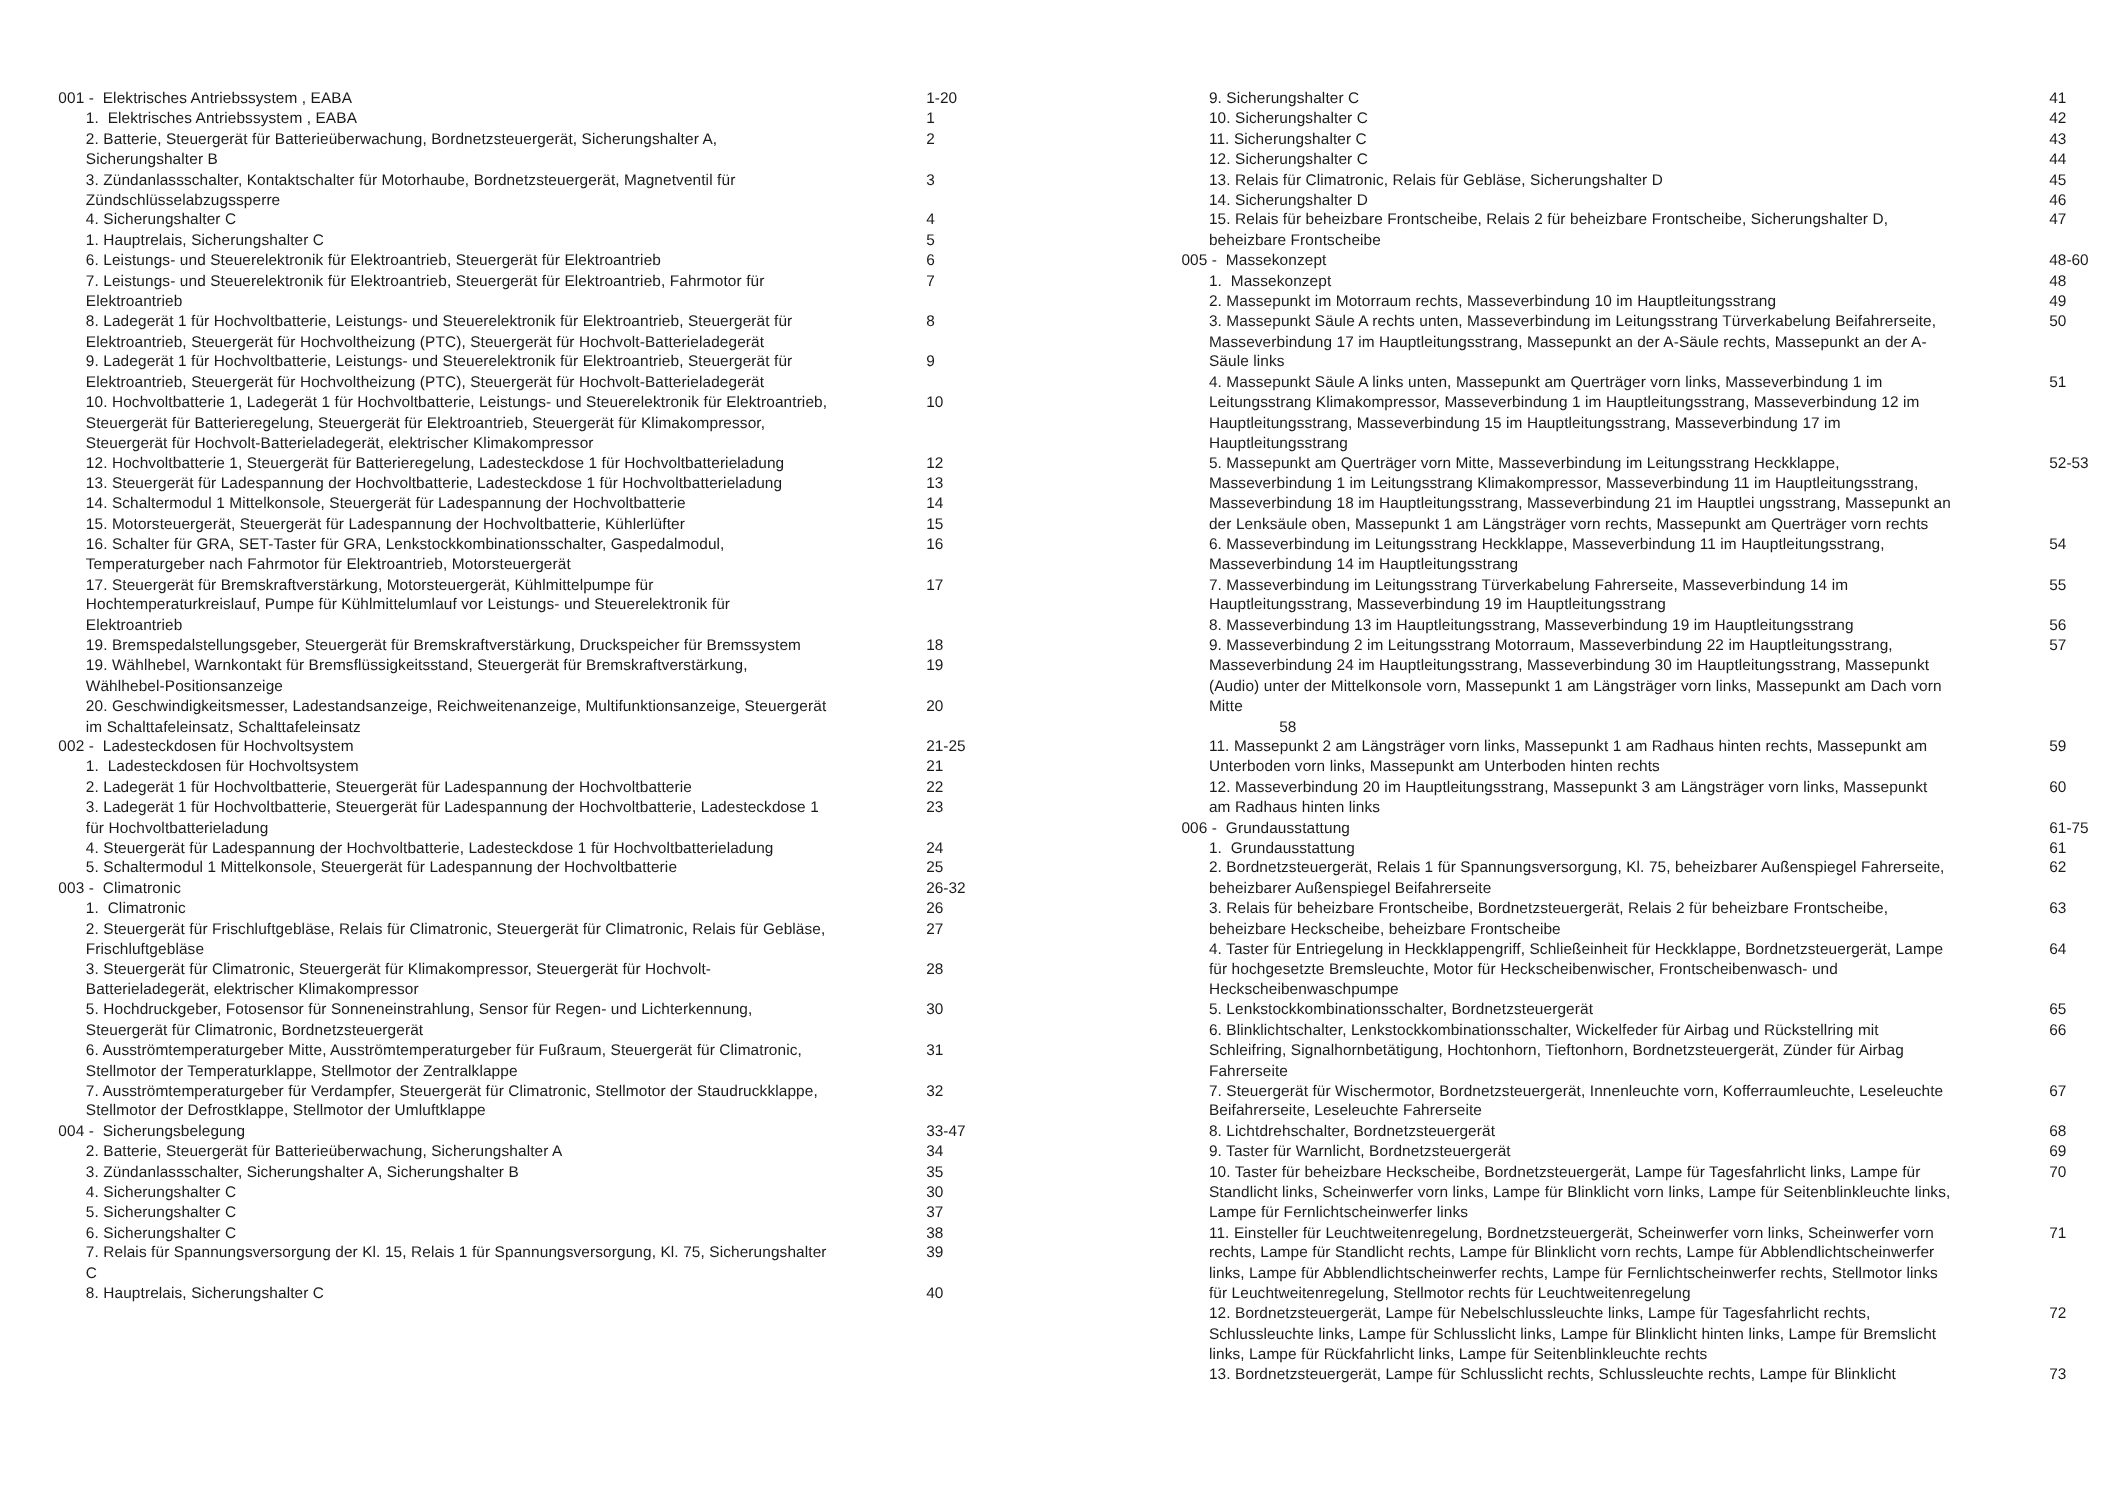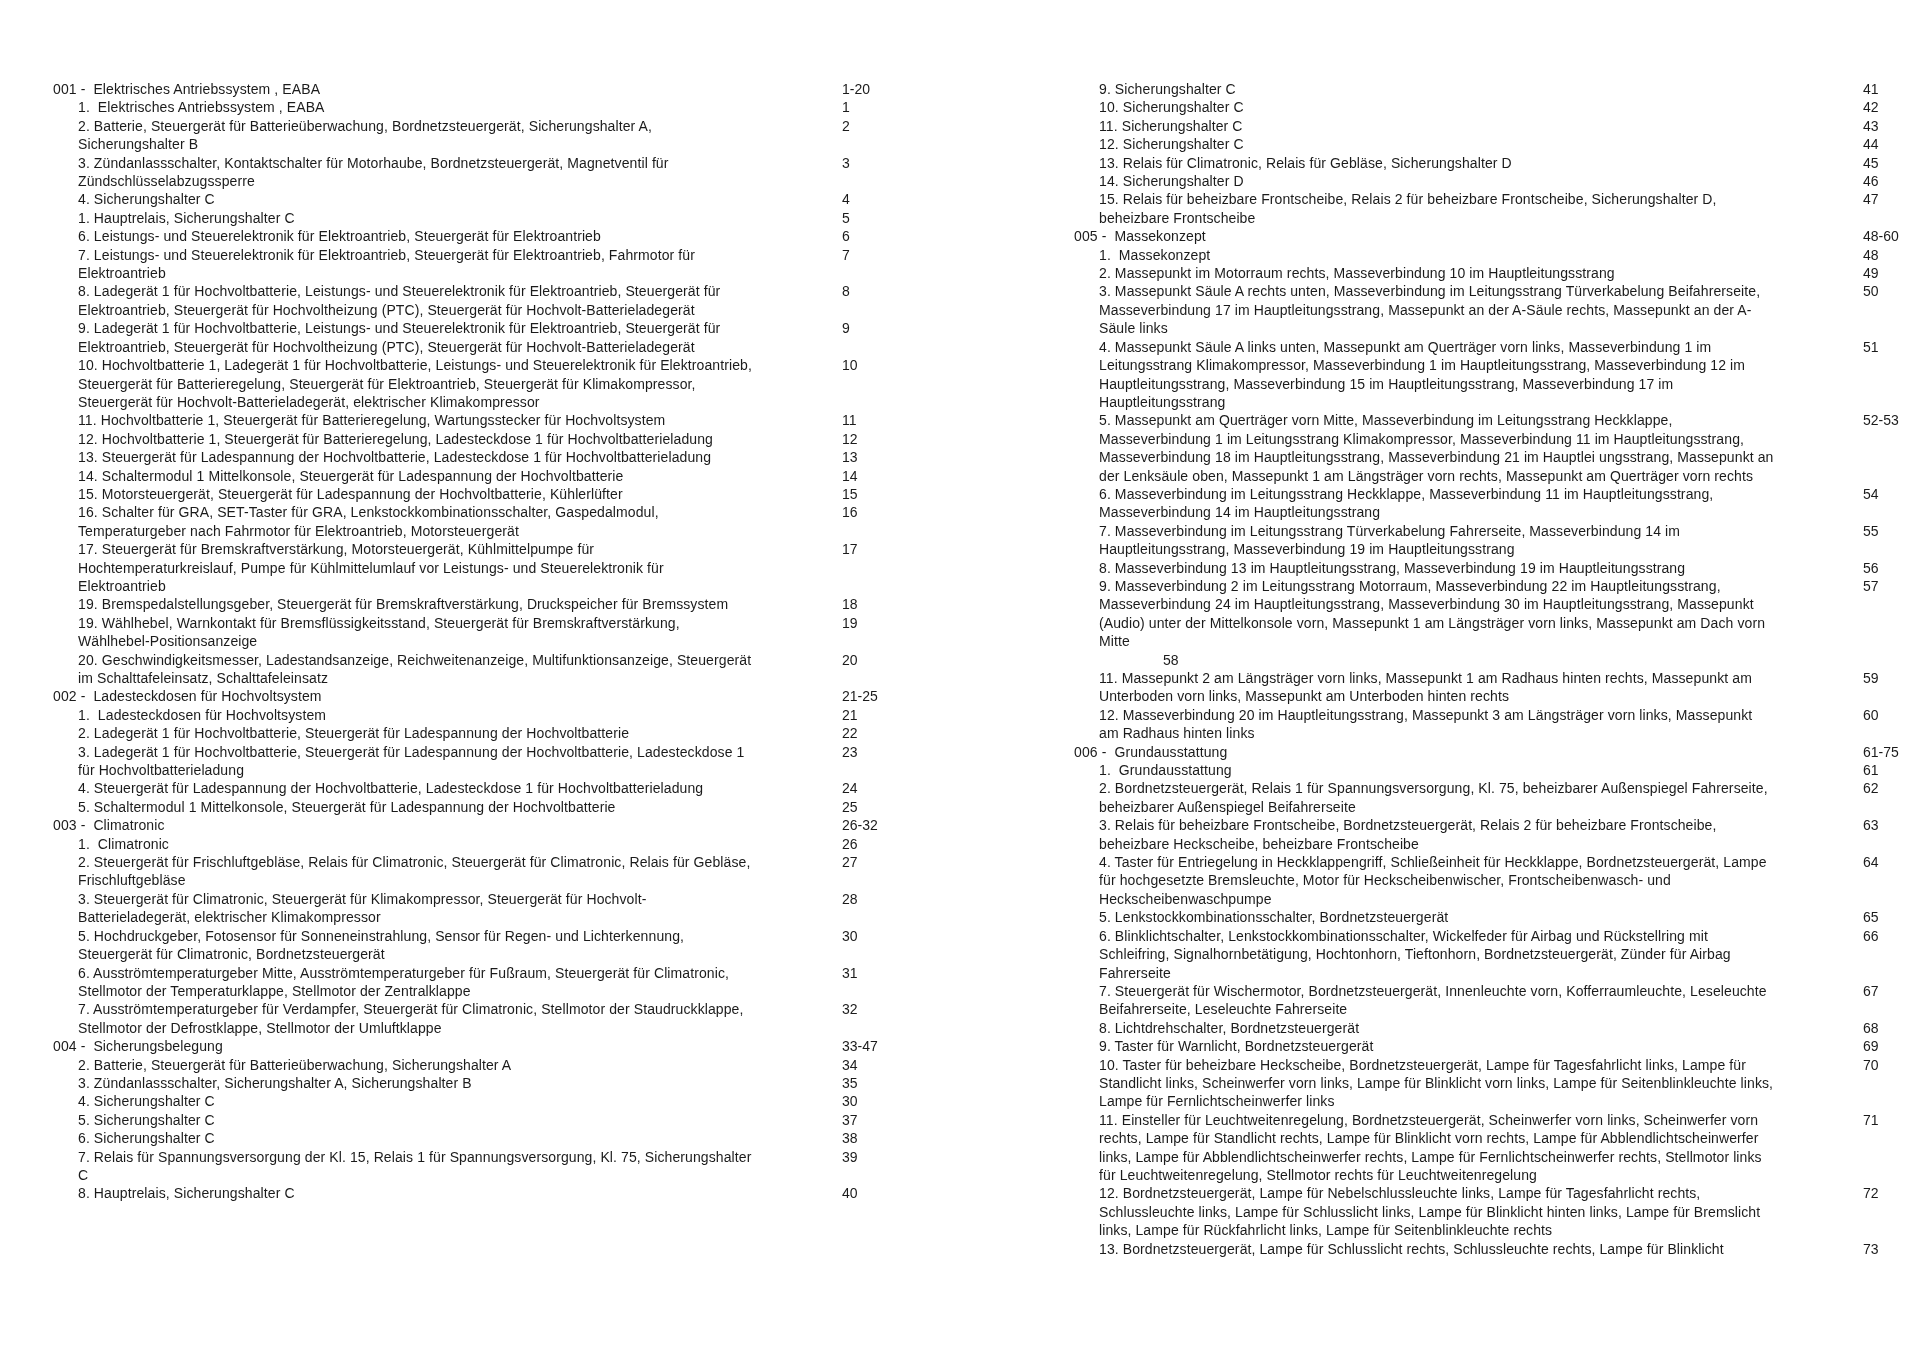--- a/index.html
+++ b/index.html
@@ -104,24 +104,20 @@
   <div class="toc-entry item">
     <div class="entry-text">9. Ladegerät 1 für Hochvoltbatterie, Leistungs- und Steuerelektronik für Elektroantrieb, Steuergerät für Elektroantrieb, Steuergerät für Hochvoltheizung (PTC), Steuergerät für Hochvolt-Batterieladegerät</div>
     <div class="entry-page">9</div>
   </div>
 
   <div class="toc-entry item">
     <div class="entry-text">10. Hochvoltbatterie 1, Ladegerät 1 für Hochvoltbatterie, Leistungs- und Steuerelektronik für Elektroantrieb, Steuergerät für Batterieregelung, Steuergerät für Elektroantrieb, Steuergerät für Klimakompressor, Steuergerät für Hochvolt-Batterieladegerät, elektrischer Klimakompressor</div>
     <div class="entry-page">10</div>
   </div>
 
-  <div class="toc-entry item">
-    <div class="entry-text">11. Hochvoltbatterie 1, Steuergerät für Batterieregelung, Wartungsstecker für Hochvoltsystem</div>
-    <div class="entry-page">11</div>
-  </div>
 
   <div class="toc-entry item">
     <div class="entry-text">12. Hochvoltbatterie 1, Steuergerät für Batterieregelung, Ladesteckdose 1 für Hochvoltbatterieladung</div>
     <div class="entry-page">12</div>
   </div>
 
   <div class="toc-entry item">
     <div class="entry-text">13. Steuergerät für Ladespannung der Hochvoltbatterie, Ladesteckdose 1 für Hochvoltbatterieladung</div>
     <div class="entry-page">13</div>
   </div>

